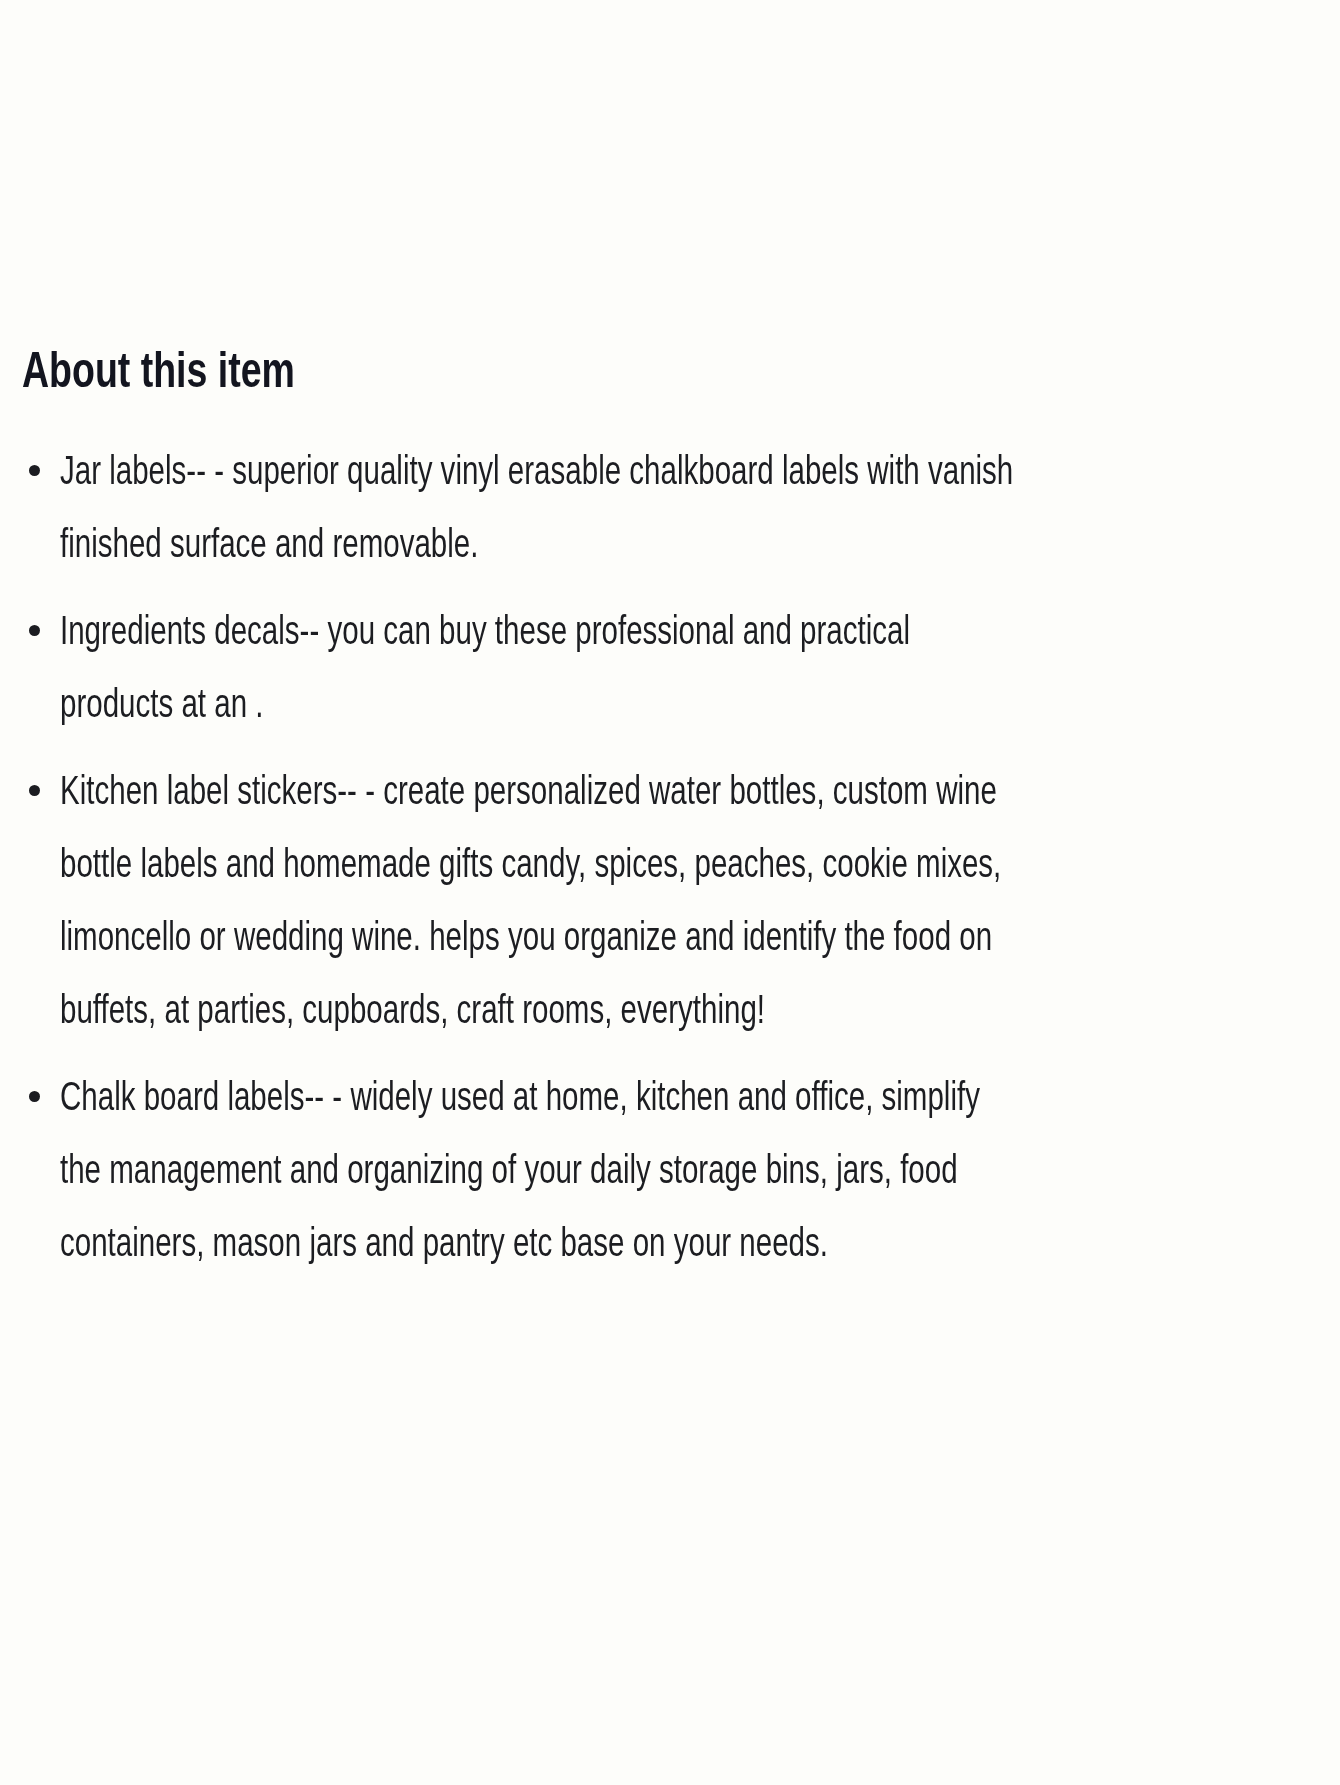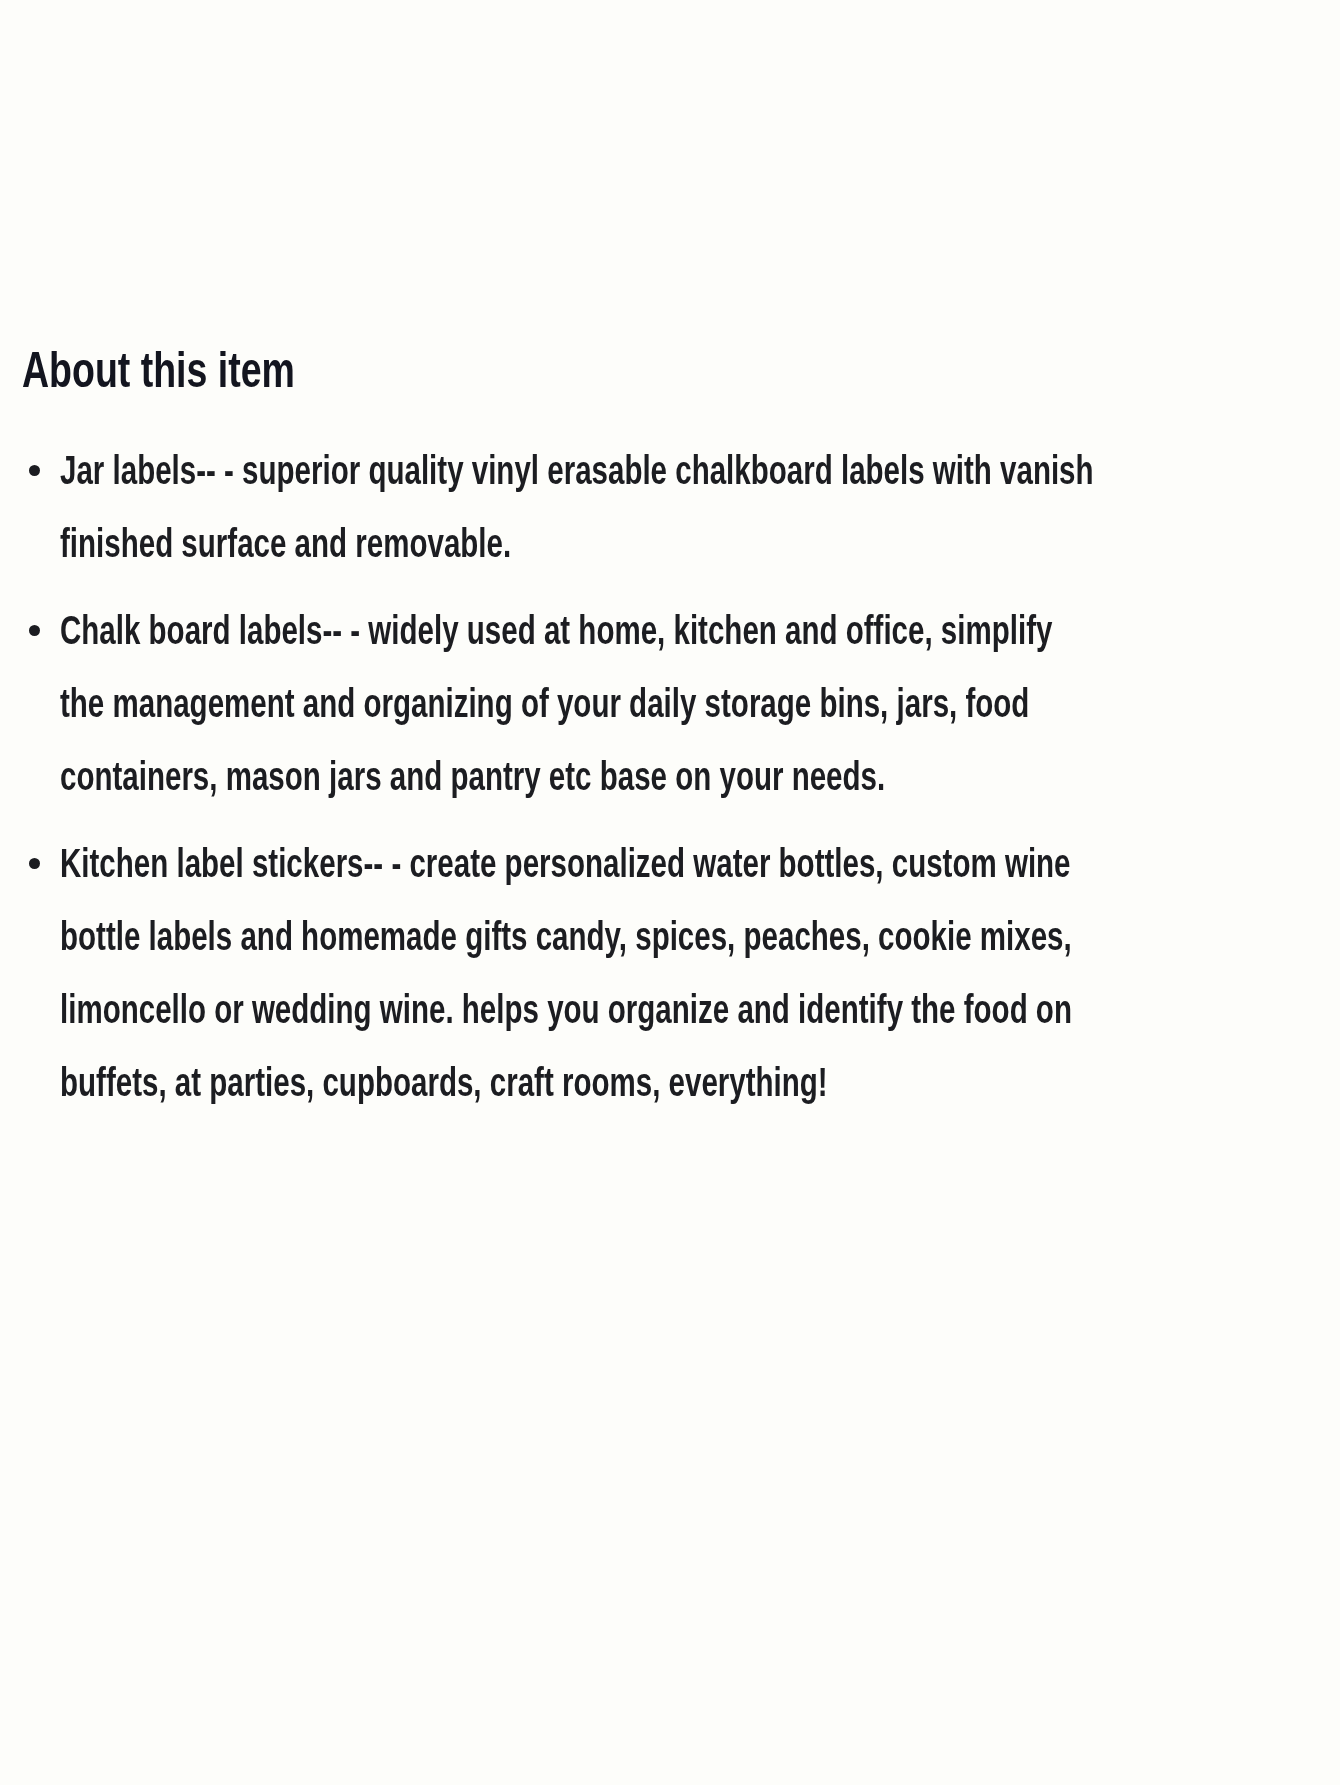--- a/index.html
+++ b/index.html
@@ -33,21 +33,20 @@
   }
   ul.bullets {
     list-style: none;
     margin: 36px 0 0 0;
     padding: 0;
   }
   ul.bullets li {
     display: flex;
     align-items: flex-start;
     margin: 0 0 14px 0;
-    font-weight: bold;
   }
   .dot {
     flex: 0 0 38px;
     padding-top: 31px;
   }
   .dot::before {
     content: "";
     display: block;
     width: 11px;
     height: 11px;
@@ -76,35 +75,42 @@
   <ul class="bullets">
 
     <li>
       <span class="dot"></span>
       <div class="lines">
         <div class="ln">Jar labels-- - superior quality vinyl erasable chalkboard labels with vanish</div>
         <div class="ln">finished surface and removable.</div>
       </div>
     </li>
 
-
     <li>
       <span class="dot"></span>
       <div class="lines">
-        <div class="ln">Chalk board labels-- - widely used at home, kitchen and office, simplify</div>
-        <div class="ln">the management and organizing of your daily storage bins, jars, food</div>
-        <div class="ln">containers, mason jars and pantry etc base on your needs.</div>
+        <div class="ln">Ingredients decals-- you can buy these professional and practical</div>
+        <div class="ln">products at an .</div>
       </div>
     </li>
 
     <li>
       <span class="dot"></span>
       <div class="lines">
         <div class="ln">Kitchen label stickers-- - create personalized water bottles, custom wine</div>
         <div class="ln">bottle labels and homemade gifts candy, spices, peaches, cookie mixes,</div>
         <div class="ln">limoncello or wedding wine. helps you organize and identify the food on</div>
         <div class="ln">buffets, at parties, cupboards, craft rooms, everything!</div>
       </div>
     </li>
 
+    <li>
+      <span class="dot"></span>
+      <div class="lines">
+        <div class="ln">Chalk board labels-- - widely used at home, kitchen and office, simplify</div>
+        <div class="ln">the management and organizing of your daily storage bins, jars, food</div>
+        <div class="ln">containers, mason jars and pantry etc base on your needs.</div>
+      </div>
+    </li>
+
 
   </ul>
 </div>
 
 </body></html>

